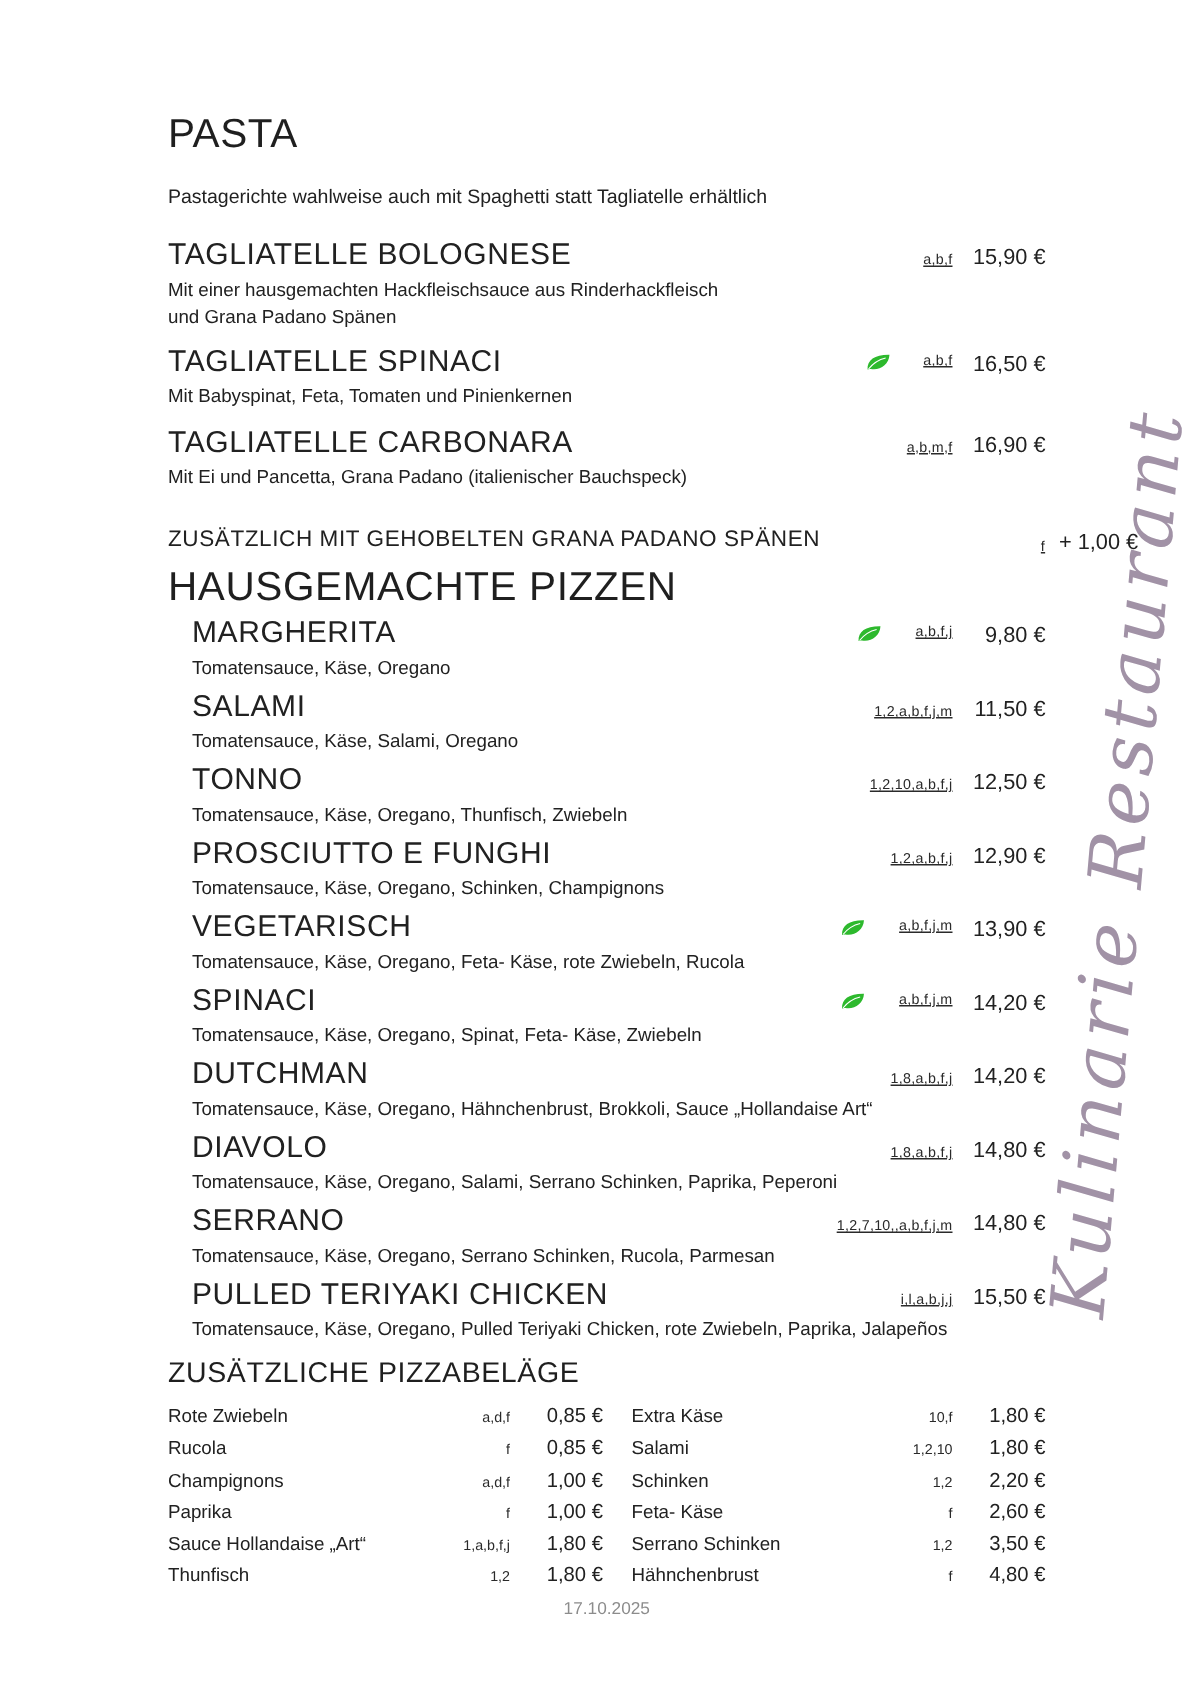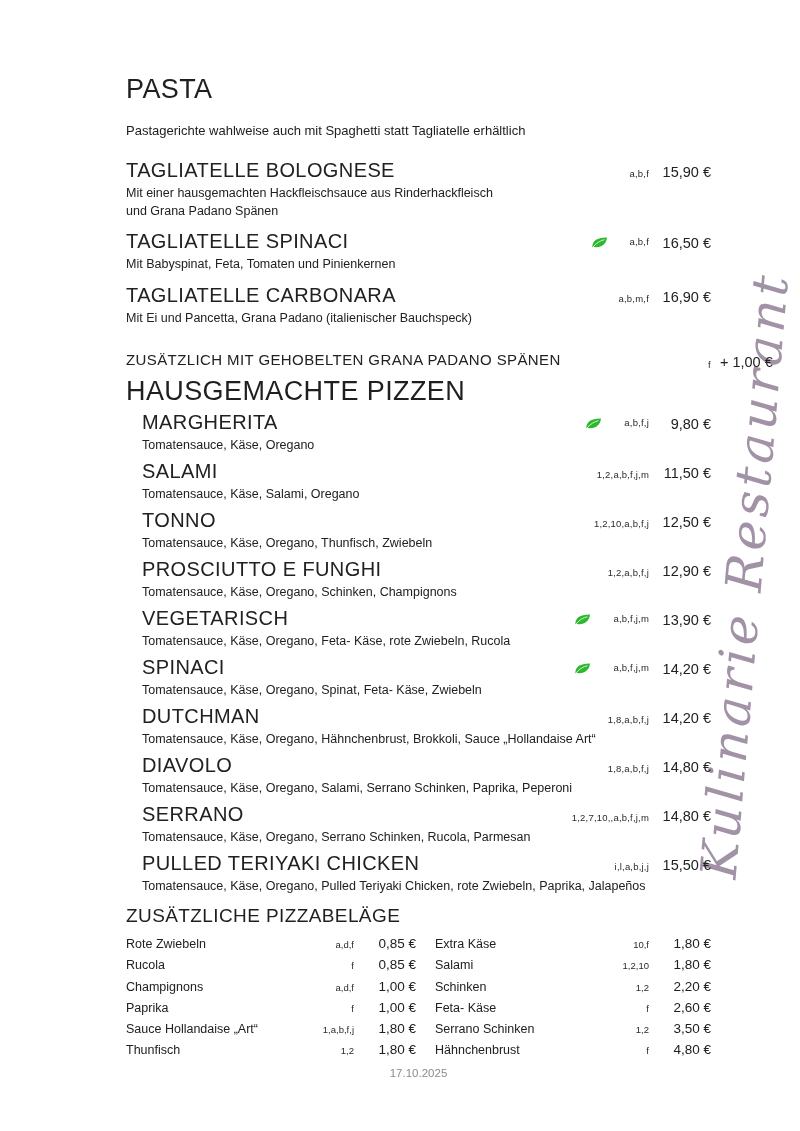--- a/index.html
+++ b/index.html
@@ -1,39 +1,39 @@
 <!DOCTYPE html>
 <html><head>
 <meta charset="utf-8">
 <style>
   html,body { margin:0; padding:0; background:#ffffff; }
   .page {
     position:relative; width:800px; height:1131px; background:#ffffff;
     font-family:"Liberation Sans","DejaVu Sans",sans-serif; color:#212121;
     overflow:hidden;
   }
-  .content { position:absolute; left:126px; top:0; width:585px; }
+  .content { position:absolute; left:112px; top:0; width:585px; }
 
   .section-title { font-weight:400; color:#1f1f1f; margin:0; letter-spacing:0.4px; }
   .section-title.lg { font-size:27px; line-height:32px; }
   .section-title.sm { font-size:19px; line-height:25px; }
   #pasta-title { margin-top:73px; }
   #pizzas-title { margin-top:5px; }
   #toppings-title { margin-top:5px; }
 
   .note { font-size:13px; line-height:17px; margin:17px 0 0 0; color:#212121; }
 
   .pasta-items { margin-top:21px; }
   .pizza-items { margin-top:6px;margin-left:16px; }
 
   .menu-item .row { display:flex; align-items:baseline; }
   .menu-item .name { font-size:20px; line-height:20px; letter-spacing:0.4px; flex:1 1 auto; white-space:nowrap; }
   .pizza-items .menu-item .name { line-height:19px; }
   .allerg-cell { width:150px; display:flex; justify-content:flex-end; align-items:center; gap:22px; flex:0 0 auto; }
-  .allerg { font-size:9.5px; color:#2a2a2a; letter-spacing:0.2px; white-space:nowrap; }
+  .allerg { font-size:9.5px; color:#2a2a2a; letter-spacing:0.2px; white-space:nowrap;text-decoration:underline; }
   .price { width:62px; flex:0 0 auto; text-align:right; font-size:14.5px; white-space:nowrap; }
   .leaf { display:inline-flex; position:relative; top:1px; }
   .menu-item .desc { font-size:12.5px; line-height:17.5px; margin-top:5px; white-space:pre-line; }
   .pasta-items .menu-item { margin-bottom:11px; }
   .pizza-items .menu-item { margin-bottom:7.5px; }
 
   .extra-row { display:flex; align-items:flex-end; margin-top:23px; }
   .extra-row .name { font-size:15px; line-height:20px; letter-spacing:0.4px; flex:1 1 auto; white-space:nowrap; }
 
   .toppings { display:flex; margin-top:8px; }

